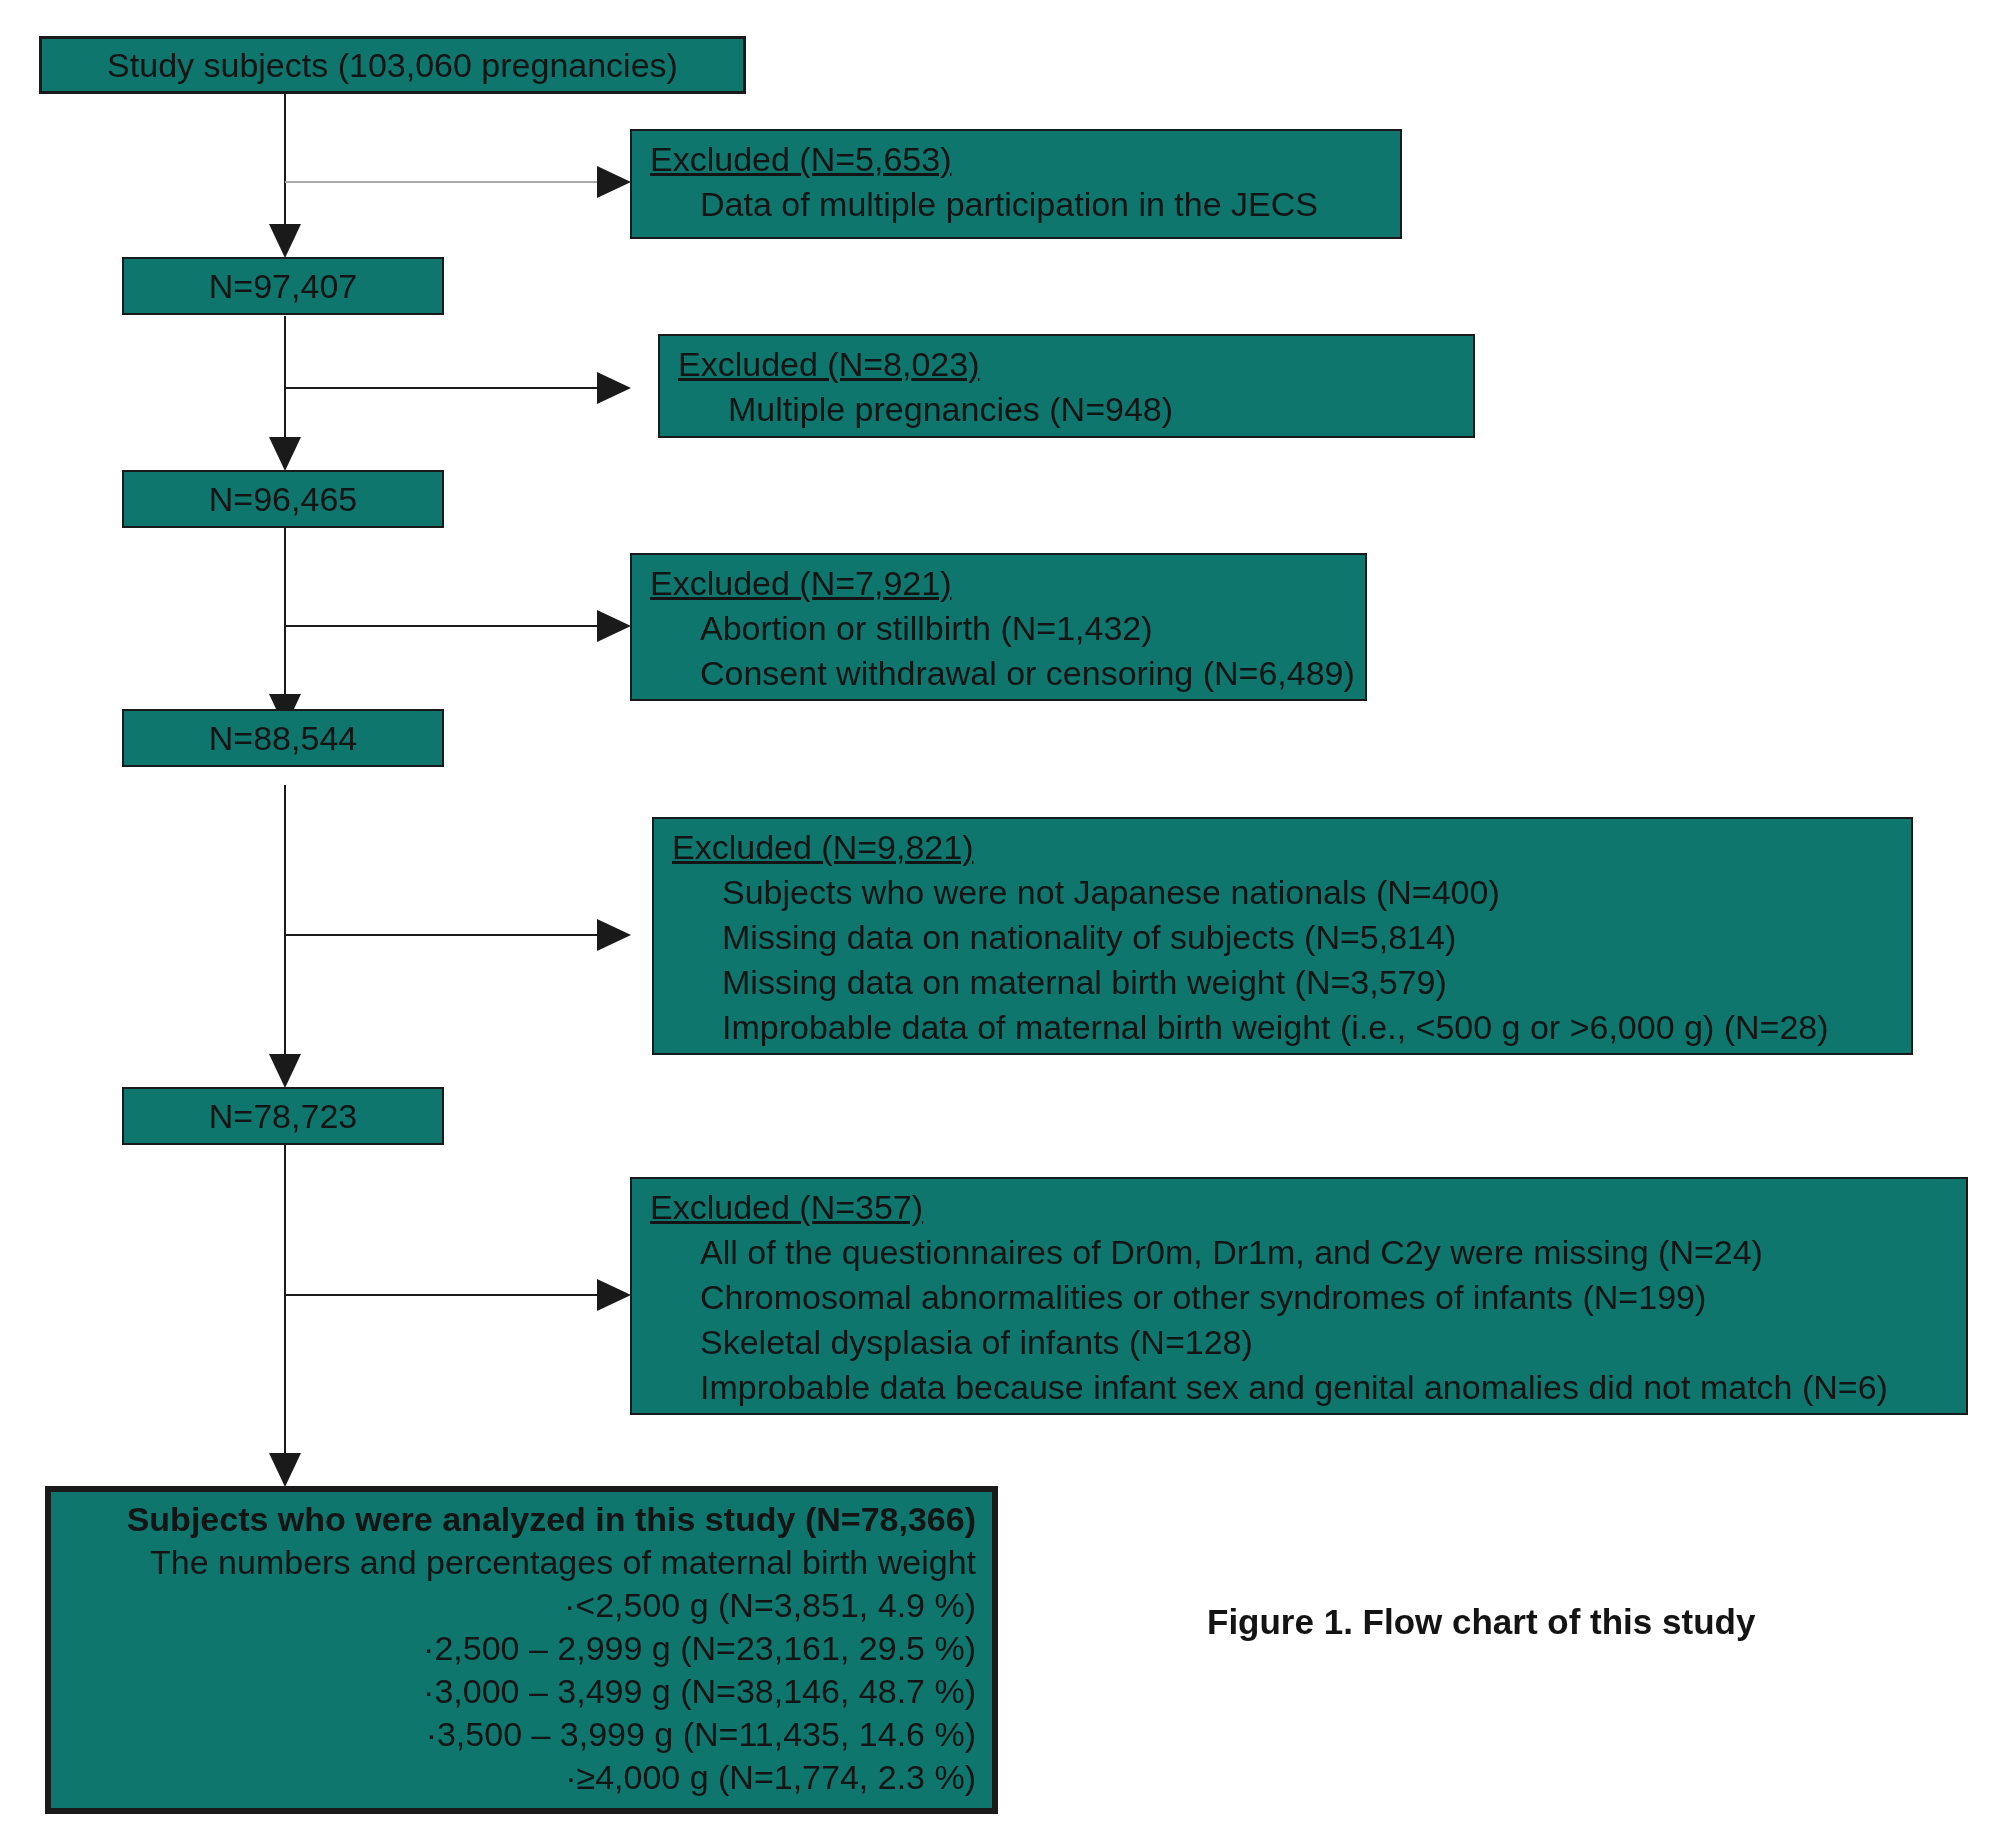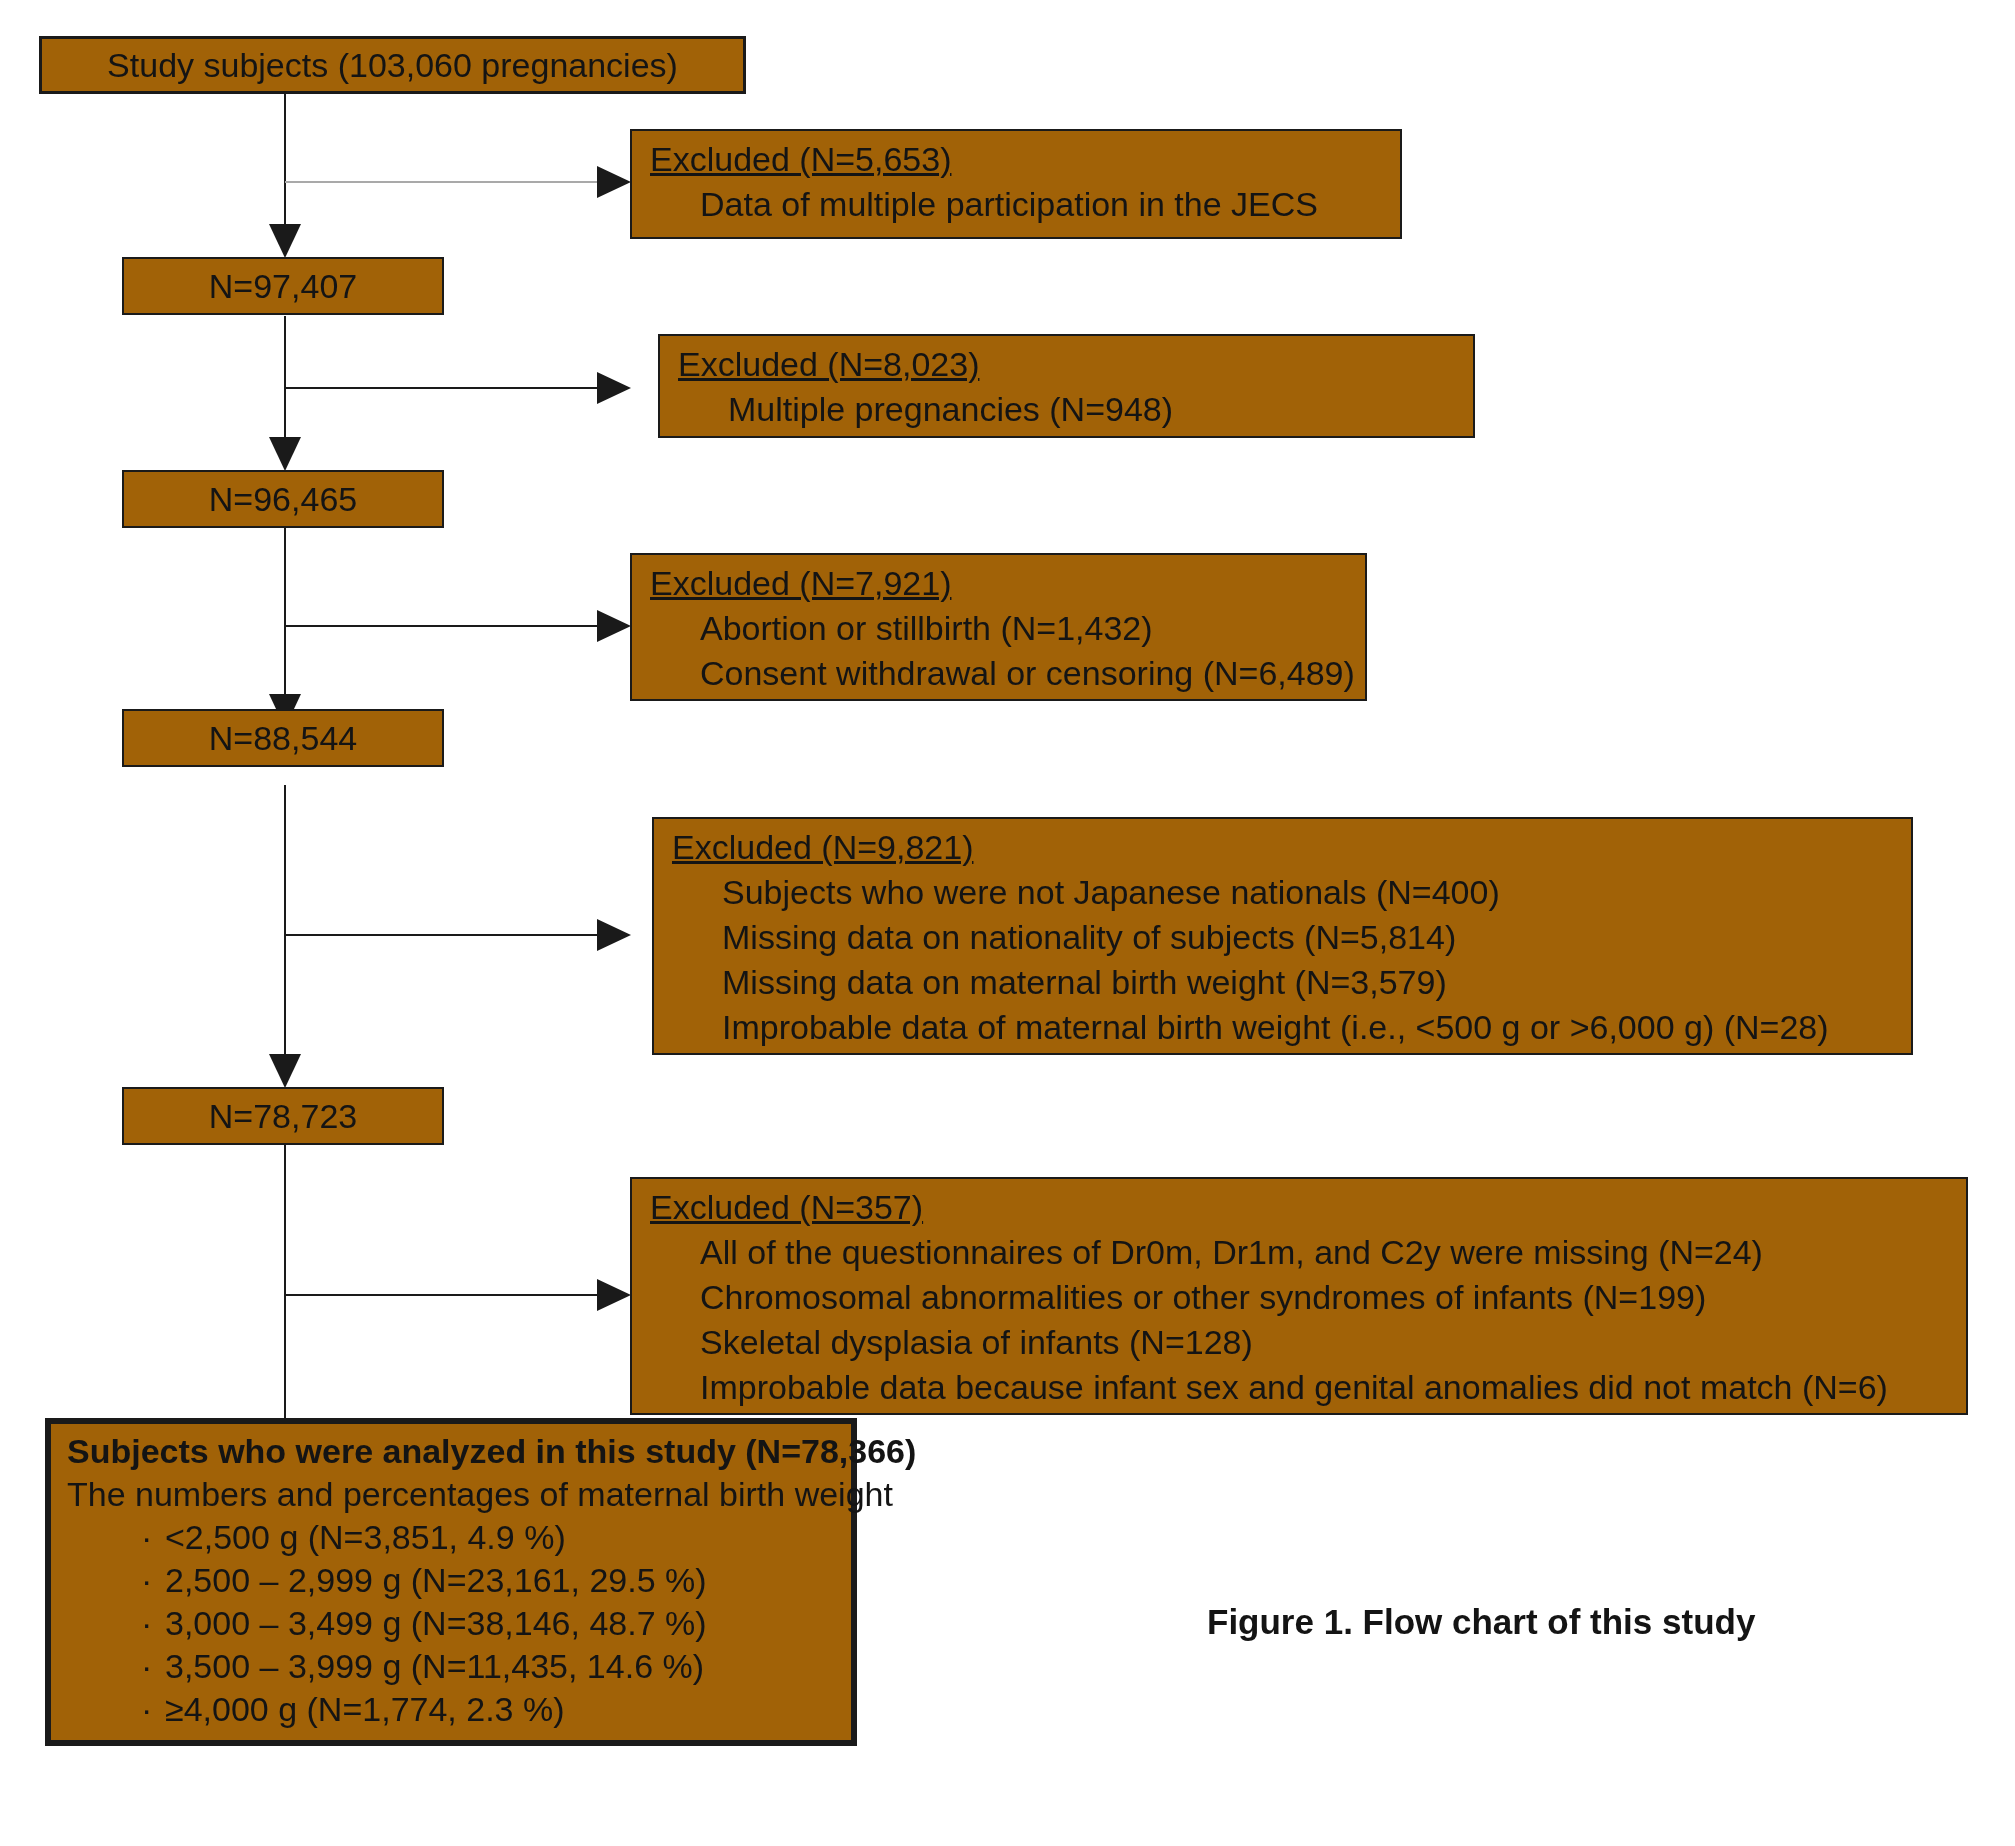--- a/index.html
+++ b/index.html
@@ -2,21 +2,21 @@
 <html style="font-size:9.7px"><head>
 <meta charset="utf-8">
 <style>
   html, body { margin:0; padding:0; background:#ffffff; }
   .canvas {
     position:relative; width:2015px; height:1846px; background:#ffffff;
     font-family:"Liberation Sans", sans-serif; color:#141414;
   }
   .box {
     position:absolute; box-sizing:border-box;
-    border:2.4px solid #1a1a1a; background:#a16207;
+    border:2.4px solid #1a1a1a; background:#0f766e;
   }
   .center-text {
     display:flex; align-items:center; justify-content:center;
     font-size:34px;
   }
   .start-box { border-width:3px; }
   .ex-box { font-size:34px; line-height:45px; padding:6px 18px; }
   .ex-title { white-space:nowrap;text-decoration:underline; }
   .ex-item { padding-left:50px; white-space:nowrap; }
   .final-box {
@@ -117,21 +117,21 @@
   </div>
 
   <div class="box ex-box" style="left:630px; top:1177px; width:1338px; height:238px;">
     <div class="ex-title">Excluded (N=357)</div>
     <div class="ex-item">All of the questionnaires of Dr0m, Dr1m, and C2y were missing (N=24)</div>
     <div class="ex-item">Chromosomal abnormalities or other syndromes of infants (N=199)</div>
     <div class="ex-item">Skeletal dysplasia of infants (N=128)</div>
     <div class="ex-item">Improbable data because infant sex and genital anomalies did not match (N=6)</div>
   </div>
 
-  <div class="box final-box" style="left:45px; top:1418px; width:812px; height:328px;">
+  <div class="box final-box" style="left:45px; top:1486px; width:953px; height:328px;text-align:right;">
     <div class="final-title">Subjects who were analyzed in this study (N=78,366)</div>
     <div class="final-subtitle">The numbers and percentages of maternal birth weight</div>
     <div class="bullet-row">
       <span class="bullet">·</span><span>&lt;2,500 g (N=3,851, 4.9 %)</span>
     </div>
     <div class="bullet-row">
       <span class="bullet">·</span><span>2,500 – 2,999 g (N=23,161, 29.5 %)</span>
     </div>
     <div class="bullet-row">
       <span class="bullet">·</span><span>3,000 – 3,499 g (N=38,146, 48.7 %)</span>

